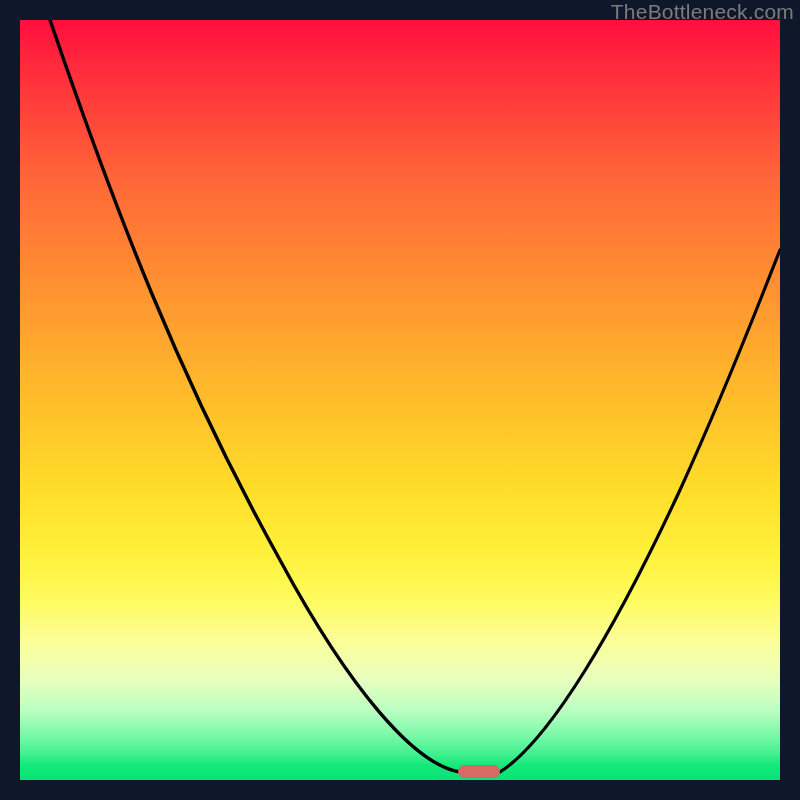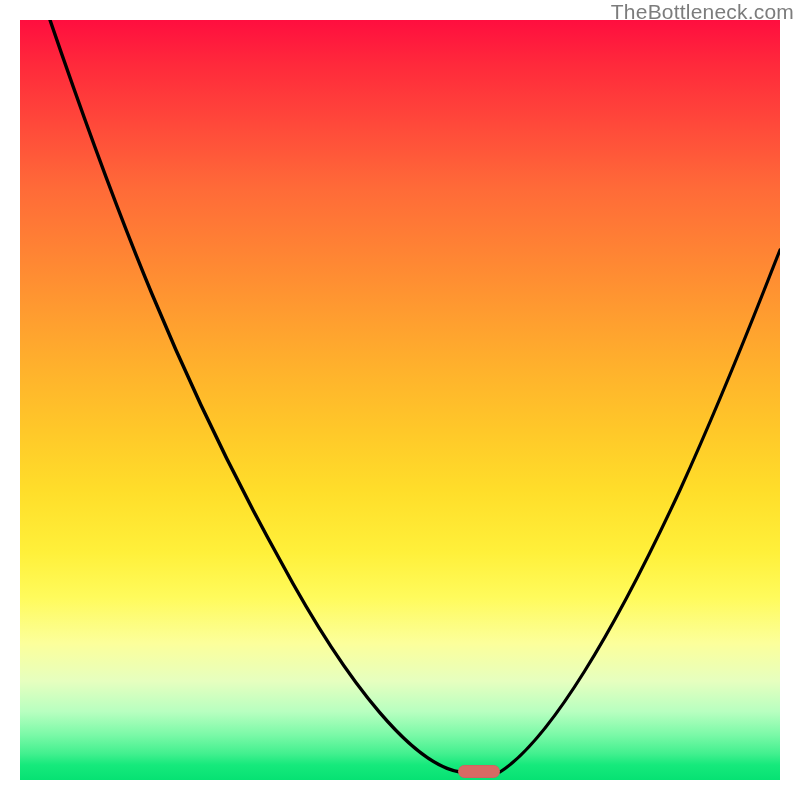--- a/index.html
+++ b/index.html
@@ -8,21 +8,21 @@
     width: 800px;
     height: 800px;
     overflow: hidden;
     background: #000;
     font-family: Arial, Helvetica, sans-serif;
   }
   .frame {
     position: relative;
     width: 800px;
     height: 800px;
-    background: #ffffff;
+    background: #0f172a;
   }
   .plot-area {
     position: absolute;
     left: 20px;
     top: 20px;
     width: 760px;
     height: 760px;
     
     background: linear-gradient(
       to bottom,

